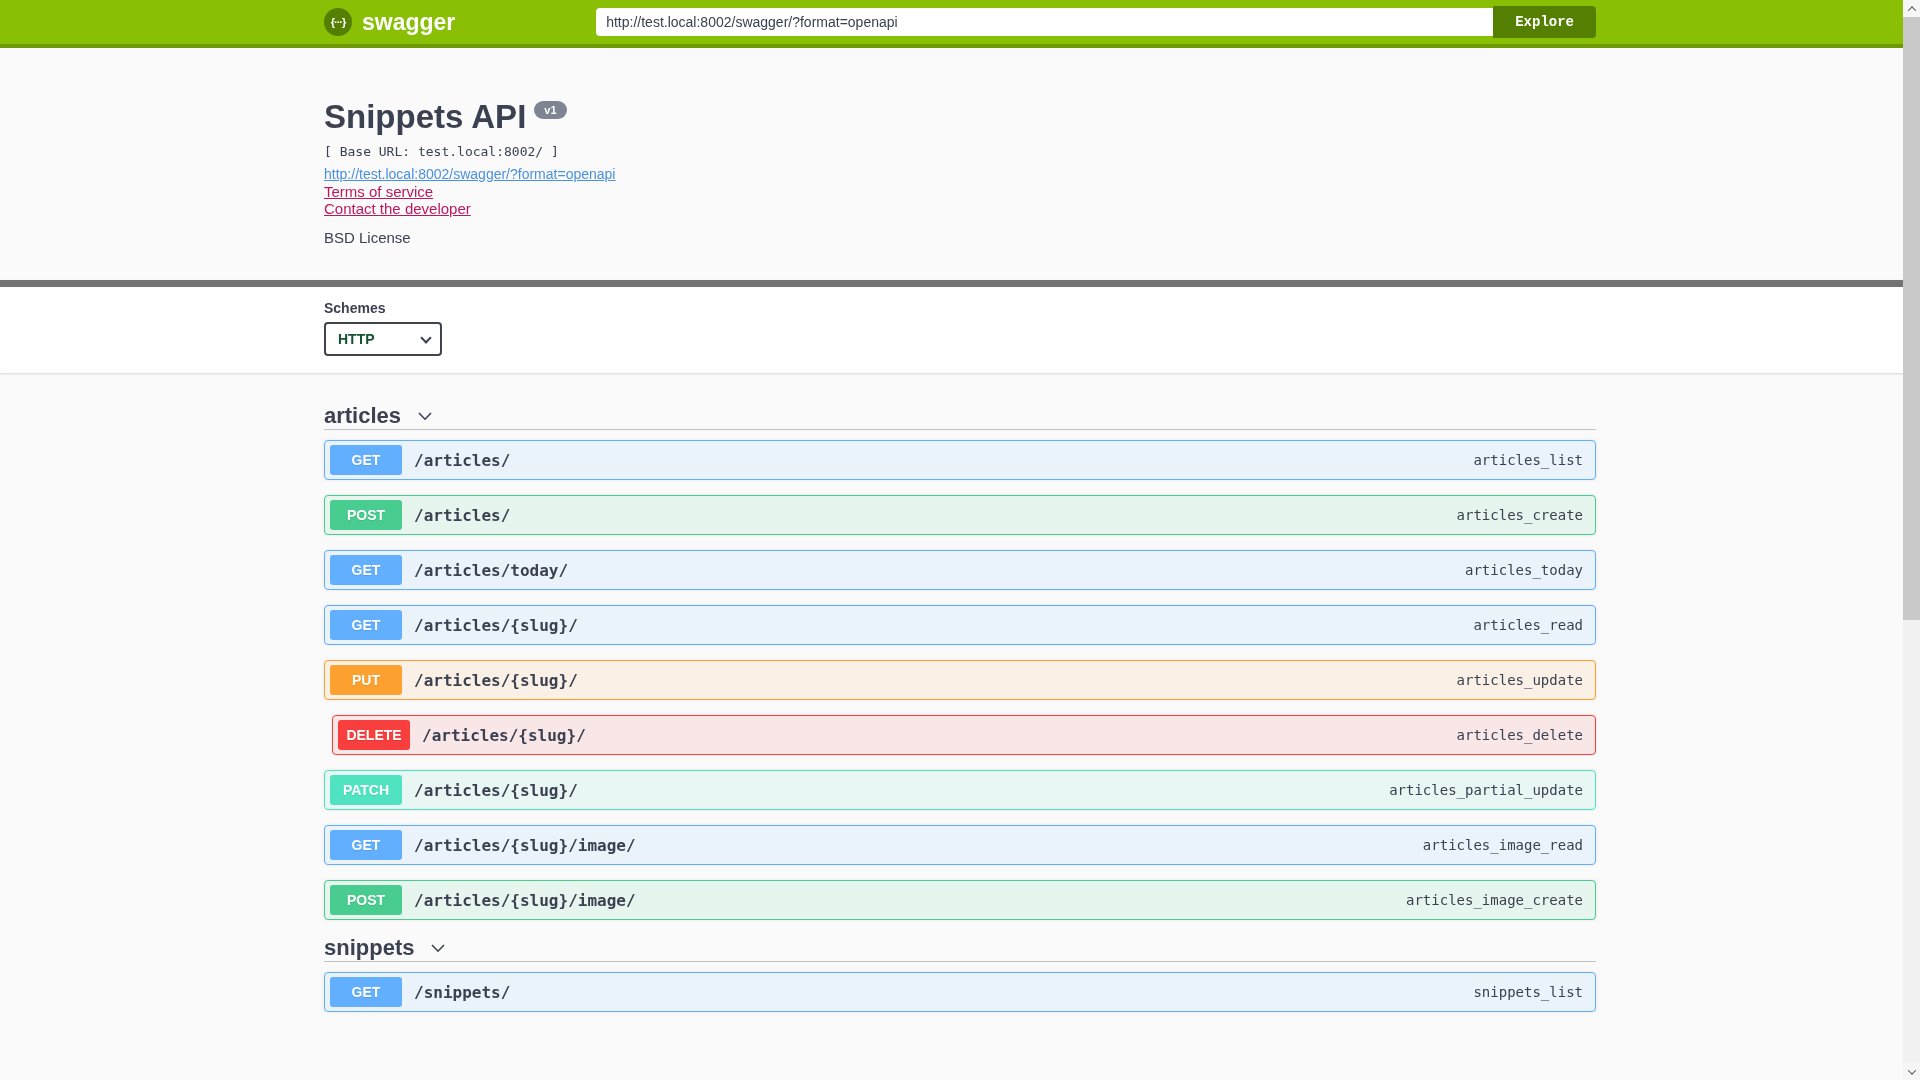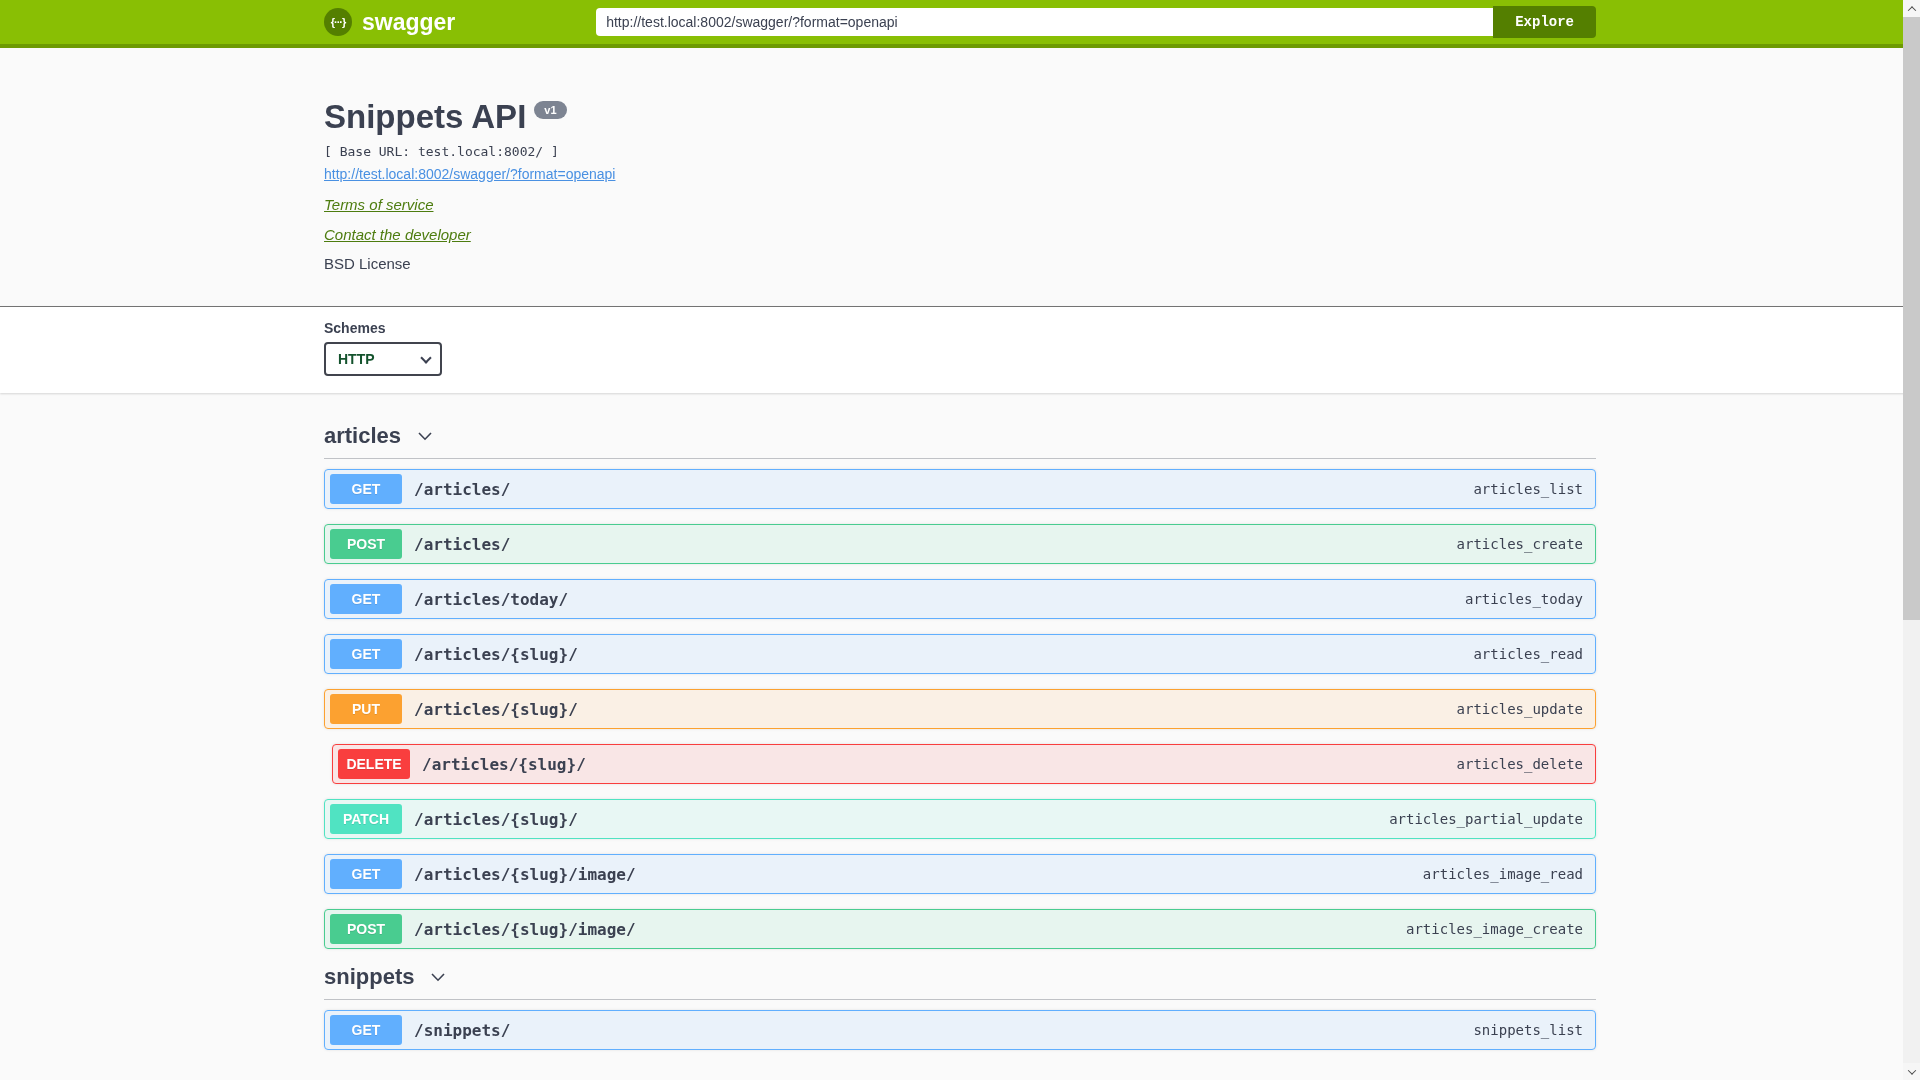--- a/index.html
+++ b/index.html
@@ -77,34 +77,32 @@
     display: inline-block;
     margin-top: 7px;
     font-size: 14px;
     color: #4990e2;
     text-decoration: underline;
     cursor: pointer;
   }
   .description { margin-top: 22px; font-size: 15px; }
   .info-link {
     display: table;
-    margin-top: 13px;
     font-size: 15px;
-    color: #4d7c0f;
+    color: #be185d;
     text-decoration: underline;
     cursor: pointer;
-    font-style: italic;
   }
   .license { margin-top: 12px; font-size: 15px; }
 
   
   .scheme-section {
     background: #ffffff;
     box-shadow: 0 1px 2px 0 rgba(0,0,0,.15);
-    border-top: 1px solid #737373;
+    border-top: 7px solid #737373;
     padding: 13px 0 17px;
   }
   .scheme-inner { display: flex; align-items: flex-end; justify-content: space-between; }
   .schemes-label { display: block; font-size: 14px; font-weight: bold; margin-bottom: 6px; }
   .select-wrap { position: relative; width: 118px; }
   .schemes-select {
     width: 100%; height: 34px;
     -webkit-appearance: none; appearance: none;
     border: 2px solid #41444e;
     border-radius: 4px;
@@ -137,21 +135,20 @@
   }
   .auth-divider { width: 2px; height: 40px; background: #c9c9c9; margin: 0 14px; }
   .lock-icon { width: 18px; height: 18px; fill: #49cc90; }
 
   
   .main-wrap { padding-top: 30px; }
   .opblock-tag {
     display: flex; align-items: center; gap: 14px;
     font-size: 22px; font-weight: bold; color: #3b4151;
     margin: 0;
-    padding-bottom: 9px;
     border-bottom: 1px solid rgba(59,65,81,.3);
     cursor: pointer;
   }
   .chev-icon { stroke: #3b4151; fill: none; stroke-width: 1.6; }
   .operations { padding-top: 10px; }
   .opblock {
     height: 40px;
     border: 1px solid;
     border-radius: 4px;
     display: flex; align-items: center;

